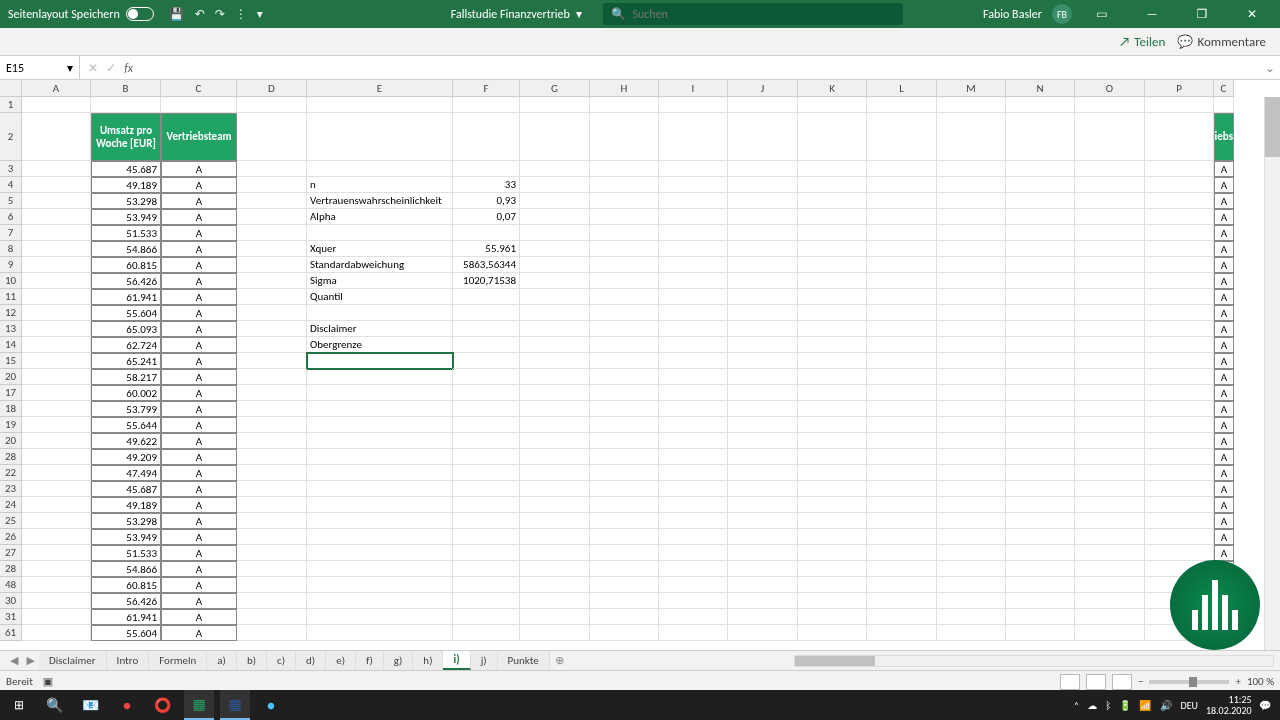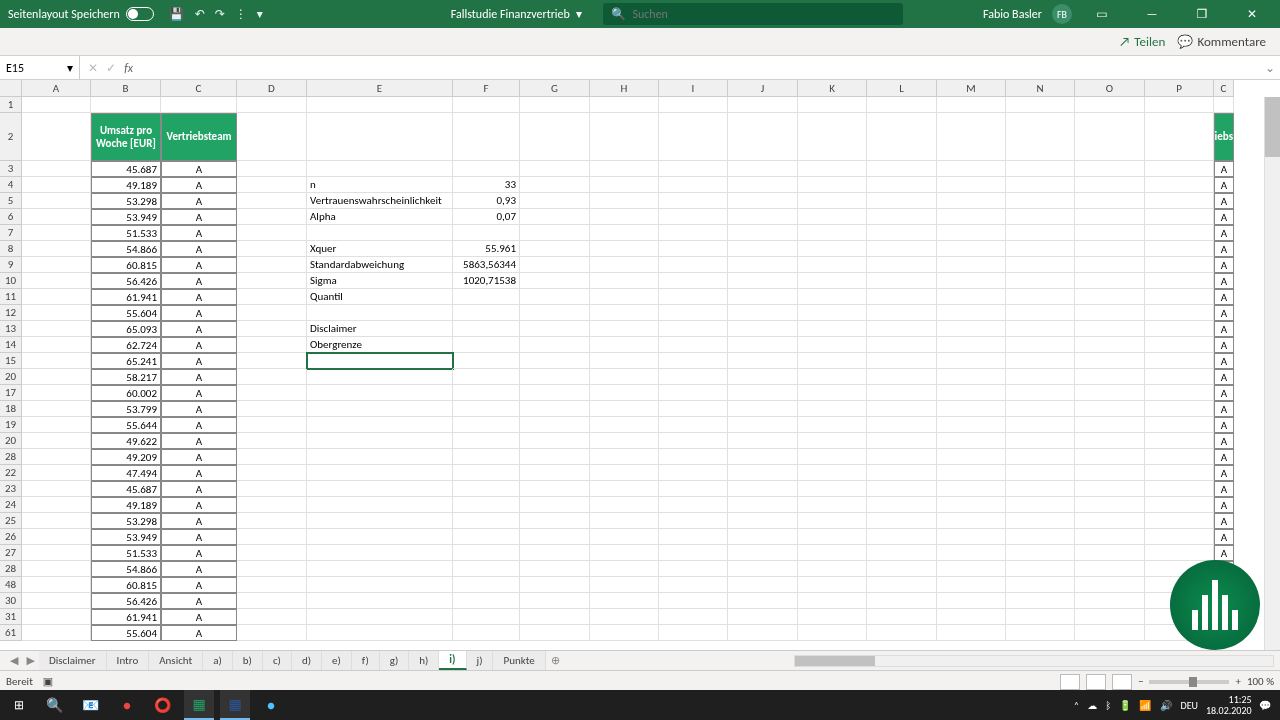--- a/index.html
+++ b/index.html
@@ -799,21 +799,21 @@
       <div class="thumb"></div>
     </div>
 </div>
 
 <div class="sheettabs">
   <span class="navarrow">◀</span>
   <span class="navarrow">▶</span>
   <div id="sheettabs" style="display:flex;height:100%">
       <div class="stab">Disclaimer</div>
       <div class="stab">Intro</div>
-      <div class="stab">Ansicht</div>
+      <div class="stab">Formeln</div>
       <div class="stab">a)</div>
       <div class="stab">b)</div>
       <div class="stab">c)</div>
       <div class="stab">d)</div>
       <div class="stab">e)</div>
       <div class="stab">f)</div>
       <div class="stab">g)</div>
       <div class="stab">h)</div>
       <div class="stab active">i)</div>
       <div class="stab">j)</div>

